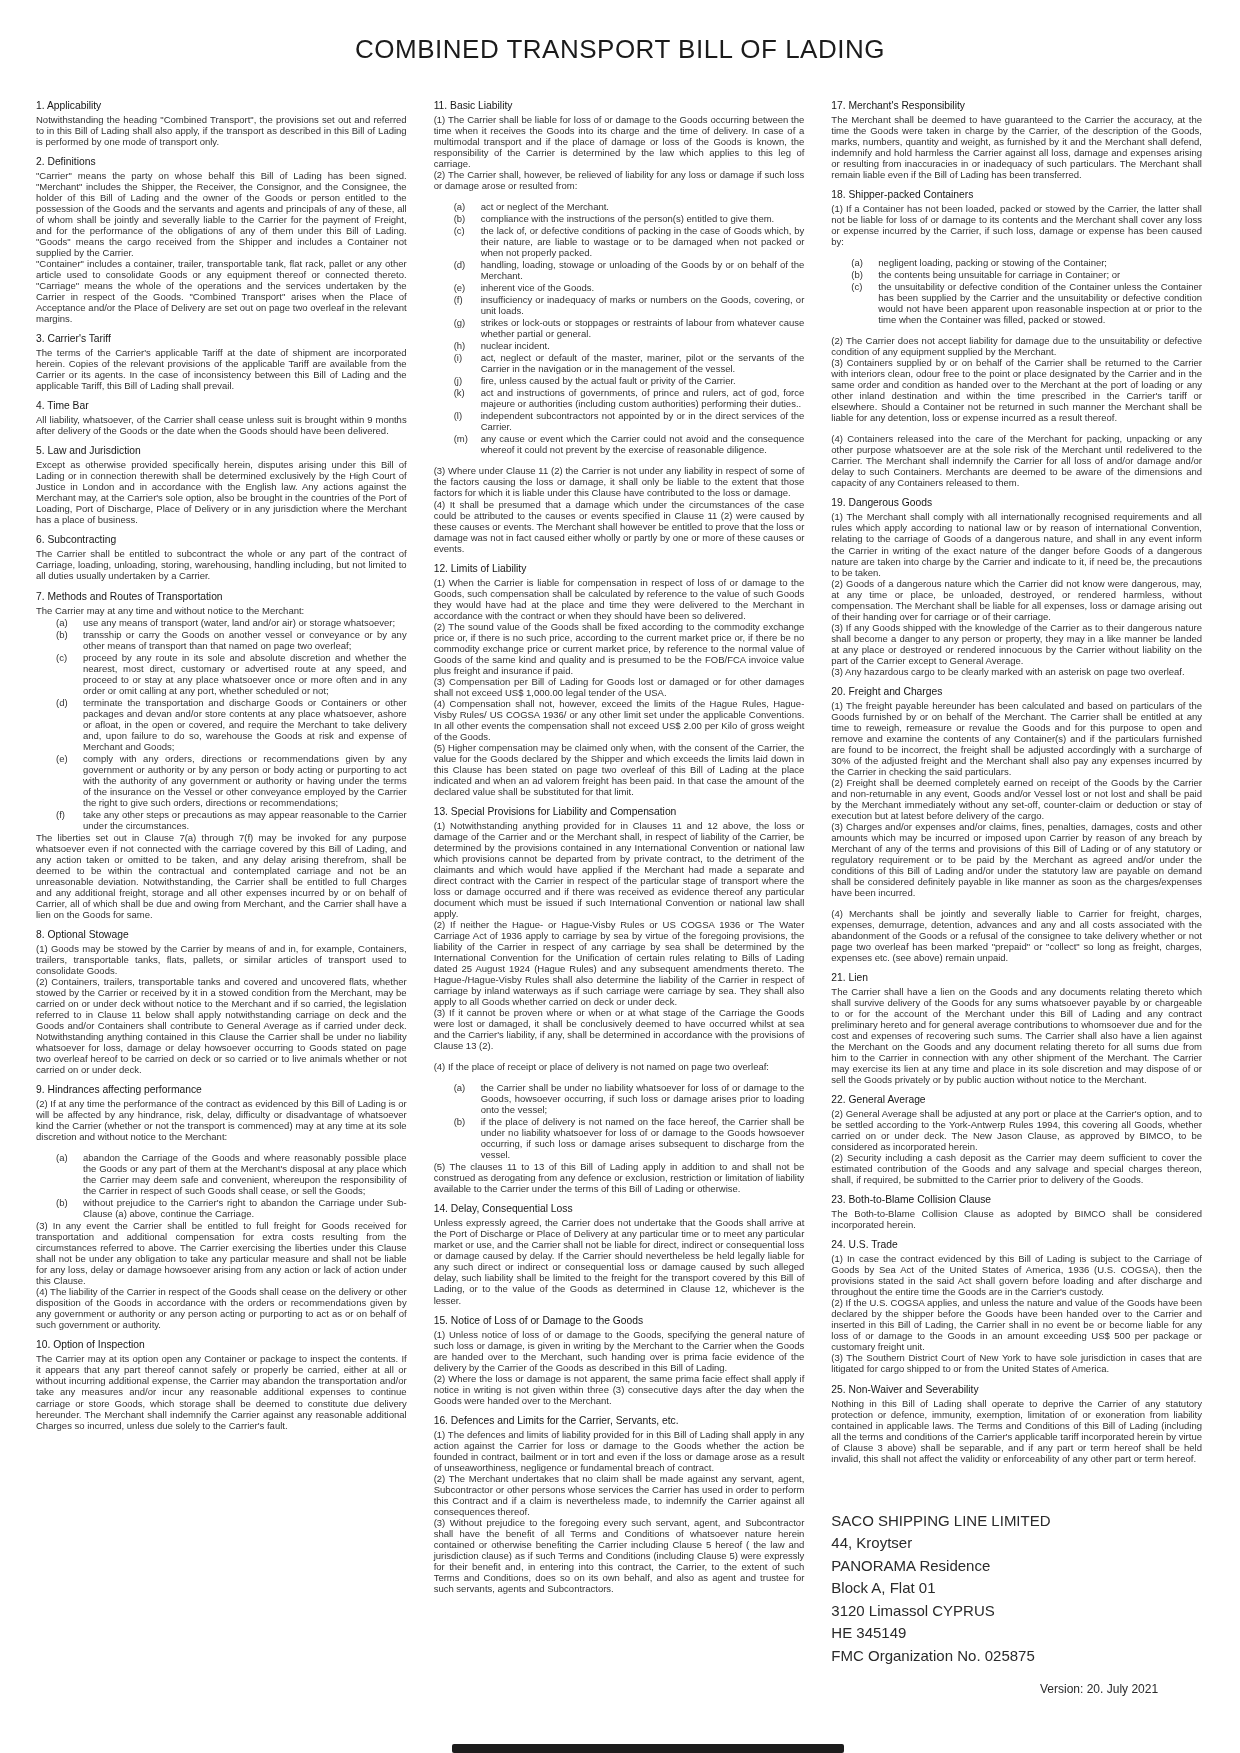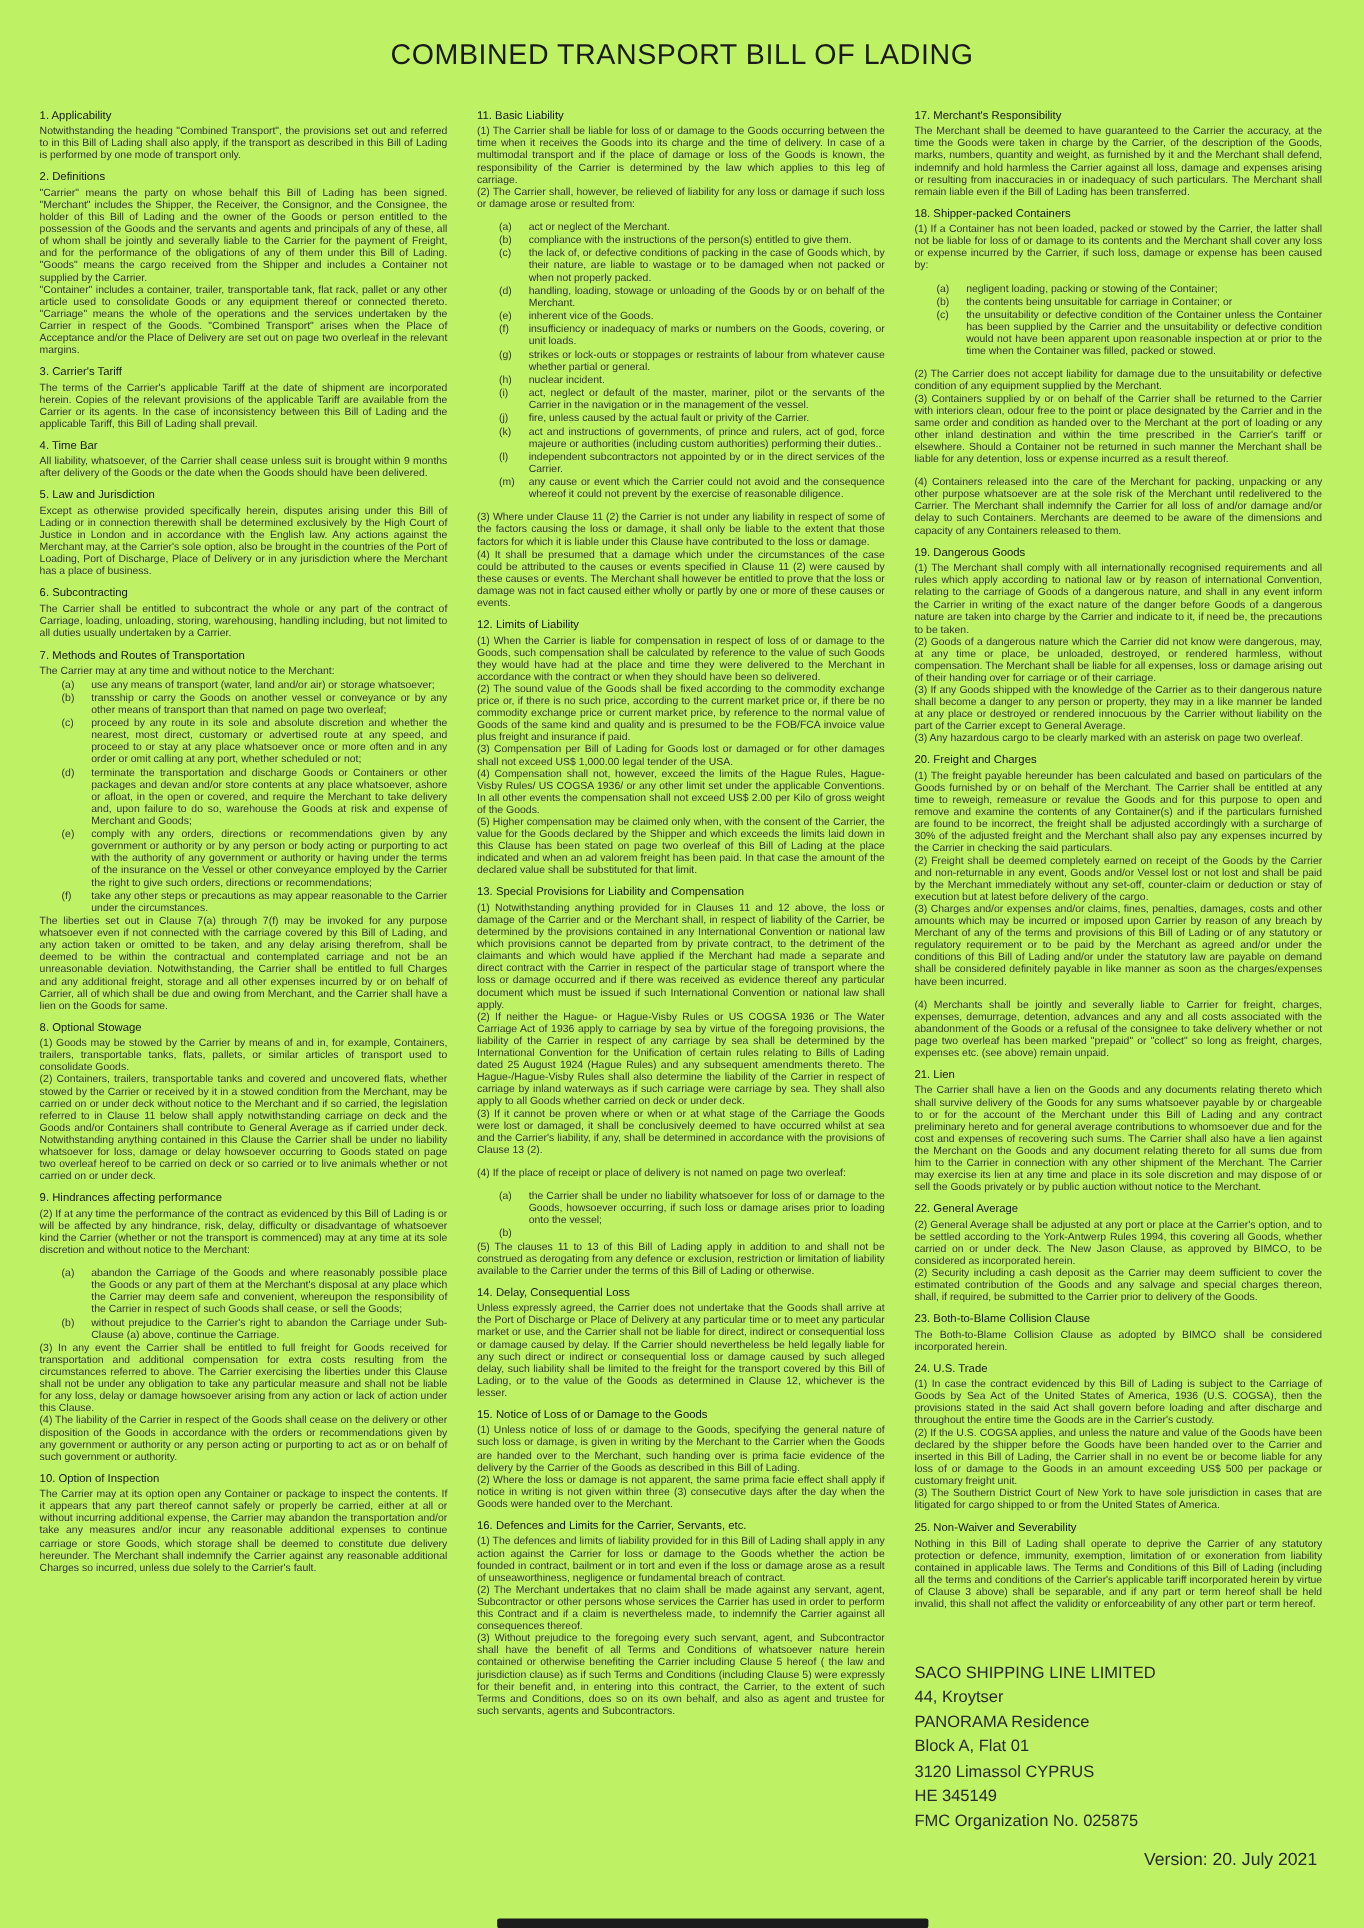--- a/index.html
+++ b/index.html
@@ -1,31 +1,31 @@
 <!DOCTYPE html>
 <html><head>
 <meta charset="utf-8">
 <style>
   html,body{margin:0;padding:0;background:#e8e8e8;}
-  .page{position:relative;width:1240px;height:1753px;background:#bef264;
+  .page{position:relative;width:1240px;height:1753px;background:#ffffff;
         font-family:"Liberation Sans","DejaVu Sans",sans-serif;color:#323232;overflow:hidden;}
   .title{position:absolute;top:34px;left:0;width:100%;text-align:center;margin:0;
          font-size:26px;font-weight:400;letter-spacing:.5px;color:#1b1b1b;}
   .columns{position:absolute;top:100px;left:36px;width:1166px;
            display:grid;grid-template-columns:1fr 1fr 1fr;column-gap:27px;}
   .col{min-width:0;}
   .sec-h{font-weight:normal;font-size:10.3px;color:#161616;margin:9px 0 3px 0;}
   .col .sec-h:first-child{margin-top:0;}
   .para{margin:0;font-size:9.5px;line-height:1.16;text-align:justify;}
   .item{display:flex;font-size:9.5px;line-height:1.16;padding-left:20px;margin:1px 0;}
   .item-l{width:27px;flex:none;}
   .item-t{flex:1;text-align:justify;min-width:0;}
   .gap{margin-top:10px;}
   .address{margin-top:46px;font-size:15px;line-height:1.5;color:#2a2a2a;}
-  .version{position:absolute;left:1040px;top:1682px;font-size:16px;color:#2a2a2a;}
+  .version{position:absolute;left:1040px;top:1682px;font-size:12px;color:#2a2a2a;}
   .bottom-bar{position:absolute;left:452px;top:1744px;width:392px;height:9px;
               background:#1c1c1c;border-radius:2px;}
 </style>
 </head>
 <body>
 
 <div class="page">
   <h1 class="title">COMBINED TRANSPORT BILL OF LADING</h1>
   <div class="columns" id="columns">
       <div class="col">
@@ -155,20 +155,21 @@
         <p class="para">(1) Notwithstanding anything provided for in Clauses 11 and 12 above, the loss or damage of the Carrier and or the Merchant shall, in respect of liability of the Carrier, be determined by the provisions contained in any International Convention or national law which provisions cannot be departed from by private contract, to the detriment of the claimants and which would have applied if the Merchant had made a separate and direct contract with the Carrier in respect of the particular stage of transport where the loss or damage occurred and if there was received as evidence thereof any particular document which must be issued if such International Convention or national law shall apply.</p>
         <p class="para">(2) If neither the Hague- or Hague-Visby Rules or US COGSA 1936 or The Water Carriage Act of 1936 apply to carriage by sea by virtue of the foregoing provisions, the liability of the Carrier in respect of any carriage by sea shall be determined by the International Convention for the Unification of certain rules relating to Bills of Lading dated 25 August 1924 (Hague Rules) and any subsequent amendments thereto. The Hague-/Hague-Visby Rules shall also determine the liability of the Carrier in respect of carriage by inland waterways as if such carriage were carriage by sea. They shall also apply to all Goods whether carried on deck or under deck.</p>
         <p class="para">(3) If it cannot be proven where or when or at what stage of the Carriage the Goods were lost or damaged, it shall be conclusively deemed to have occurred whilst at sea and the Carrier's liability, if any, shall be determined in accordance with the provisions of Clause 13 (2).</p>
         <p class="para gap">(4) If the place of receipt or place of delivery is not named on page two overleaf:</p>
         <div class="item gap">
           <span class="item-l">(a)</span>
           <span class="item-t">the Carrier shall be under no liability whatsoever for loss of or damage to the Goods, howsoever occurring, if such loss or damage arises prior to loading onto the vessel;</span>
         </div>
         <div class="item">
           <span class="item-l">(b)</span>
+          <span class="item-t">if the place of delivery is not named on the face hereof, the Carrier shall be under no liability whatsoever for loss of or damage to the Goods howsoever occurring, if such loss or damage arises subsequent to discharge from the vessel.</span>
         </div>
         <p class="para">(5) The clauses 11 to 13 of this Bill of Lading apply in addition to and shall not be construed as derogating from any defence or exclusion, restriction or limitation of liability available to the Carrier under the terms of this Bill of Lading or otherwise.</p>
         <div class="sec-h">14. Delay, Consequential Loss</div>
         <p class="para">Unless expressly agreed, the Carrier does not undertake that the Goods shall arrive at the Port of Discharge or Place of Delivery at any particular time or to meet any particular market or use, and the Carrier shall not be liable for direct, indirect or consequential loss or damage caused by delay. If the Carrier should nevertheless be held legally liable for any such direct or indirect or consequential loss or damage caused by such alleged delay, such liability shall be limited to the freight for the transport covered by this Bill of Lading, or to the value of the Goods as determined in Clause 12, whichever is the lesser.</p>
         <div class="sec-h">15. Notice of Loss of or Damage to the Goods</div>
         <p class="para">(1) Unless notice of loss of or damage to the Goods, specifying the general nature of such loss or damage, is given in writing by the Merchant to the Carrier when the Goods are handed over to the Merchant, such handing over is prima facie evidence of the delivery by the Carrier of the Goods as described in this Bill of Lading.</p>
         <p class="para">(2) Where the loss or damage is not apparent, the same prima facie effect shall apply if notice in writing is not given within three (3) consecutive days after the day when the Goods were handed over to the Merchant.</p>
         <div class="sec-h">16. Defences and Limits for the Carrier, Servants, etc.</div>
         <p class="para">(1) The defences and limits of liability provided for in this Bill of Lading shall apply in any action against the Carrier for loss or damage to the Goods whether the action be founded in contract, bailment or in tort and even if the loss or damage arose as a result of unseaworthiness, negligence or fundamental breach of contract.</p>
         <p class="para">(2) The Merchant undertakes that no claim shall be made against any servant, agent, Subcontractor or other persons whose services the Carrier has used in order to perform this Contract and if a claim is nevertheless made, to indemnify the Carrier against all consequences thereof.</p>

